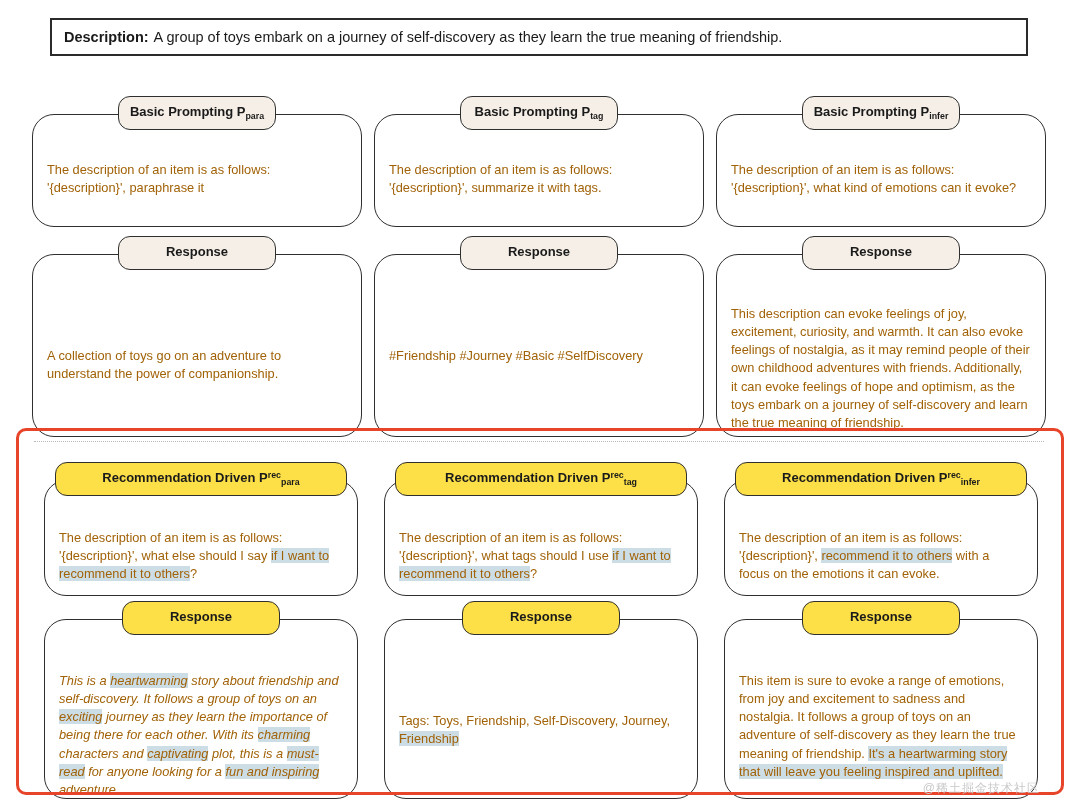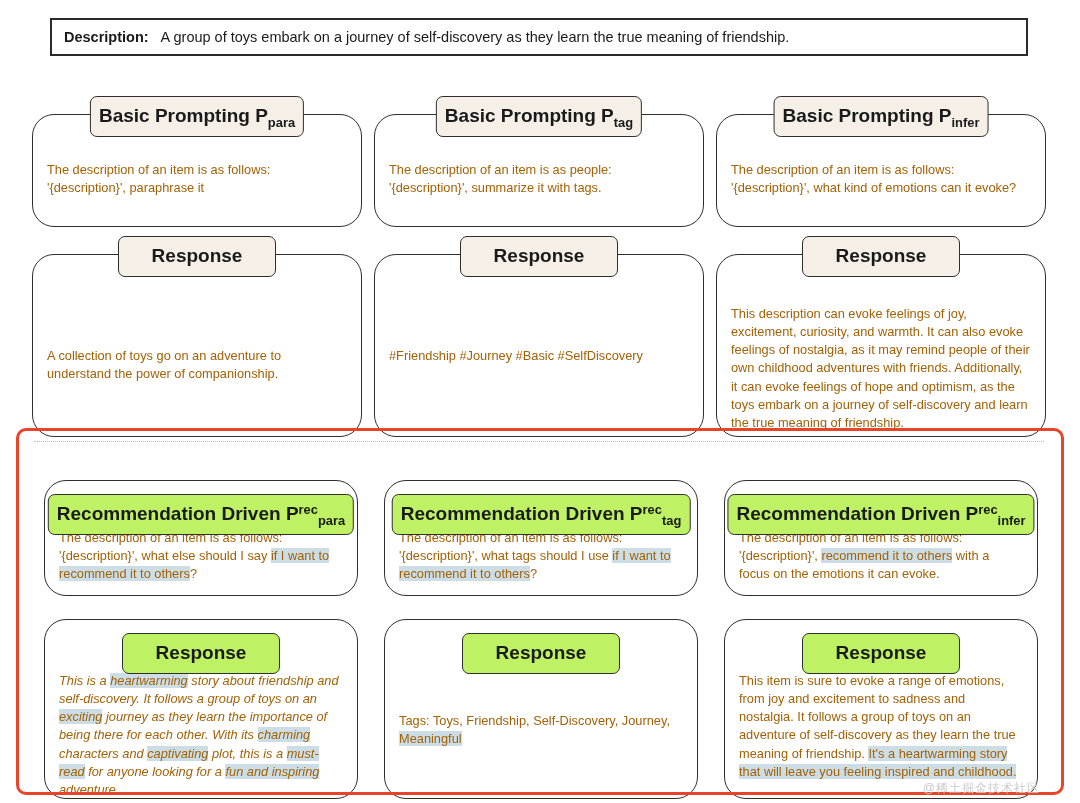--- a/index.html
+++ b/index.html
@@ -26,21 +26,21 @@
     border: 2px solid #2b2b2b;
     background: #ffffff;
     box-sizing: border-box;
     display: flex;
     align-items: center;
     padding: 0 12px;
   }
   .desc-label {
     font-weight: bold;
     font-size: 14.5px;
-    margin-right: 12px;
+    margin-right: 5px;
     white-space: nowrap;
   }
   .desc-text {
     font-size: 14.5px;
   }
 
   
   .grid {
     position: absolute;
     left: 0;
@@ -66,30 +66,30 @@
   }
   .tab {
     position: absolute;
     top: 0;
     left: 50%;
     transform: translateX(-50%);
     min-width: 158px;
     padding: 8px 8px 9px;
     box-sizing: border-box;
     border: 1.3px solid #2f2f2f;
-    border-radius: 7px;
+    border-radius: 12px;
     text-align: center;
     font-weight: bold;
-    font-size: 19px;
+    font-size: 13px;
     line-height: 1.15;
     z-index: 4;
     white-space: nowrap;
   }
   .tab.cream { background: #f5efe7; }
-  .tab.blue  { background: #bef264; margin-top: 32px; }
+  .tab.blue  { background: #fde047; }
   .tab.wide  { min-width: 292px; }
 
   .body-text {
     font-size: 12.8px;
     line-height: 1.42;
     color: #a16207;
     padding: 0 14px;
     box-sizing: border-box;
   }
   sub { font-size: 0.68em; vertical-align: baseline; position: relative; top: 0.36em; }
@@ -151,21 +151,21 @@
       </div>
     </div>
     <div class="tab cream">
       <span>Basic Prompting P</span><sub>para</sub>
     </div>
   </div>
 
   <div class="cell" style="left:374px; top:96px; width:330px;">
     <div class="card" style="height:113px;">
       <div class="body-text" style="padding-top:46px;">
-        <span>The description of an item is as people: '{description}', summarize it with tags.</span>
+        <span>The description of an item is as follows: '{description}', summarize it with tags.</span>
       </div>
     </div>
     <div class="tab cream">
       <span>Basic Prompting P</span><sub>tag</sub>
     </div>
   </div>
 
   <div class="cell" style="left:716px; top:96px; width:330px;">
     <div class="card" style="height:113px;">
       <div class="body-text" style="padding-top:46px;">
@@ -250,32 +250,32 @@
       </div>
     </div>
     <div class="tab blue">
       <span>Response</span>
     </div>
   </div>
 
   <div class="cell" style="left:384px; top:601px; width:314px;">
     <div class="card" style="height:180px;">
       <div class="body-text" style="padding-top:92px;">
-        <span><span>Tags: Toys, Friendship, Self-Discovery, Journey, </span><span class="hl">Meaningful</span></span>
+        <span><span>Tags: Toys, Friendship, Self-Discovery, Journey, </span><span class="hl">Friendship</span></span>
       </div>
     </div>
     <div class="tab blue">
       <span>Response</span>
     </div>
   </div>
 
   <div class="cell" style="left:724px; top:601px; width:314px;">
     <div class="card" style="height:180px;">
       <div class="body-text" style="padding-top:52px;">
-        <span><span>This item is sure to evoke a range of emotions, from joy and excitement to sadness and nostalgia. It follows a group of toys on an adventure of self-discovery as they learn the true meaning of friendship. </span><span class="hl">It's a heartwarming story that will leave you feeling inspired and childhood.</span></span>
+        <span><span>This item is sure to evoke a range of emotions, from joy and excitement to sadness and nostalgia. It follows a group of toys on an adventure of self-discovery as they learn the true meaning of friendship. </span><span class="hl">It's a heartwarming story that will leave you feeling inspired and uplifted.</span></span>
       </div>
     </div>
     <div class="tab blue">
       <span>Response</span>
     </div>
   </div>
 
 </div>
 
 <div class="watermark">@稀土掘金技术社区</div>

